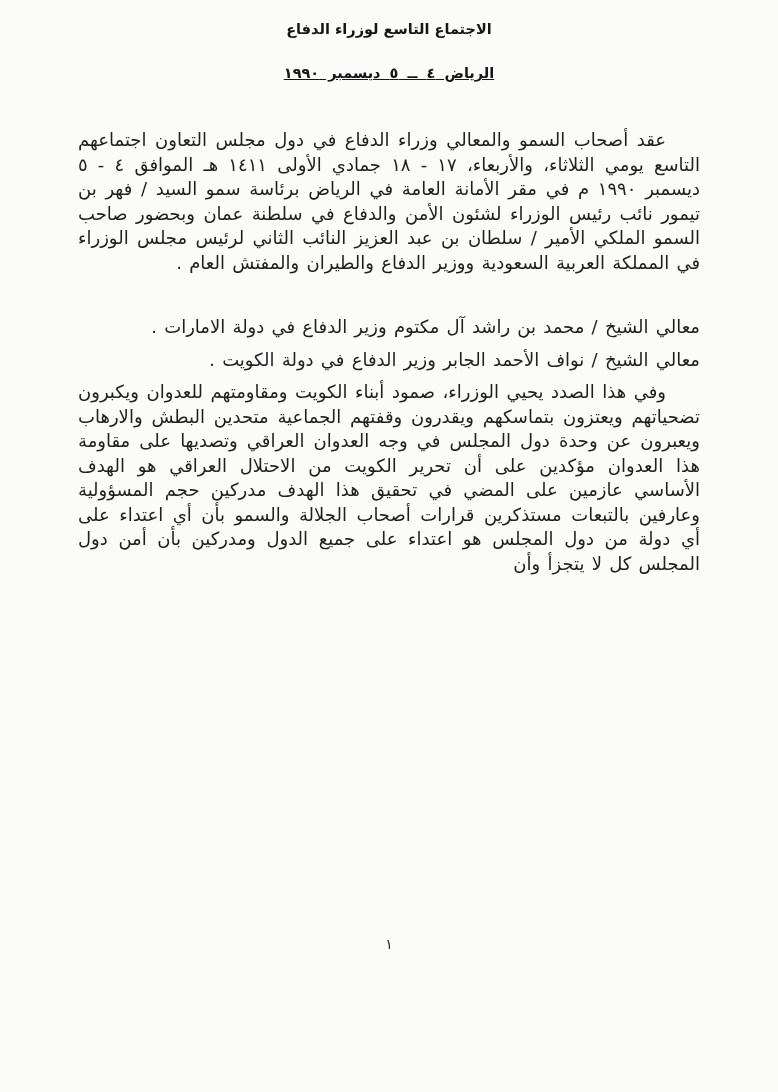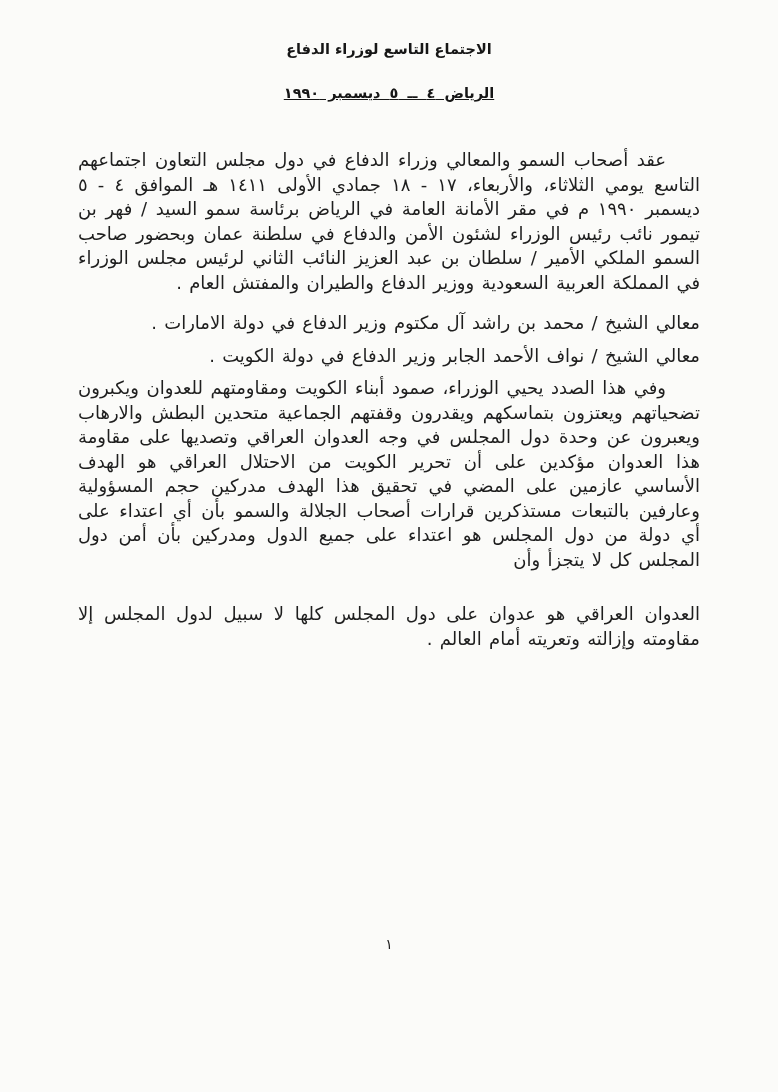--- a/index.html
+++ b/index.html
@@ -12,21 +12,21 @@
     background: #fbfbf9;
     font-family: "DejaVu Sans", sans-serif;
     color: #1e1e1e;
     direction: rtl;
     position: relative;
     overflow: hidden;
   }
   .page {
     position: absolute;
     inset: 0;
-    padding: 40px 78px 0 78px;
+    padding: 20px 78px 0 78px;
     box-sizing: border-box;
   }
   .title-line {
     text-align: center;
     font-weight: bold;
     font-size: 14.5px;
     line-height: 18px;
     margin: 0 0 26px 0;
     letter-spacing: 0.4px;
     color: #161616;
@@ -41,21 +41,21 @@
     line-height: 24.5px;
     text-align: justify;
     text-justify: inter-word;
     margin: 0 0 8px 0;
     word-spacing: 1.5px;
   }
   .indent {
     text-indent: 34px;
   }
   .gap-top {
-    margin-top: 16px;
+    margin-top: 40px;
   }
   .gap-top-lg {
     margin-top: 30px;
   }
   .page-number {
     position: absolute;
     top: 936px;
     left: 0;
     right: 0;
     text-align: center;
@@ -75,17 +75,16 @@
 
 
   <p class="para gap-top">معالي الشيخ / محمد بن راشد آل مكتوم وزير الدفاع في دولة الامارات .</p>
 
 
   <p class="para">معالي الشيخ / نواف الأحمد الجابر وزير الدفاع في دولة الكويت .</p>
 
 
   <p class="para indent">وفي هذا الصدد يحيي الوزراء، صمود أبناء الكويت ومقاومتهم للعدوان ويكبرون تضحياتهم ويعتزون بتماسكهم ويقدرون وقفتهم الجماعية متحدين البطش والارهاب ويعبرون عن وحدة دول المجلس في وجه العدوان العراقي وتصديها على مقاومة هذا العدوان مؤكدين على أن تحرير الكويت من الاحتلال العراقي هو الهدف الأساسي عازمين على المضي في تحقيق هذا الهدف مدركين حجم المسؤولية وعارفين بالتبعات مستذكرين قرارات أصحاب الجلالة والسمو بأن أي اعتداء على أي دولة من دول المجلس هو اعتداء على جميع الدول ومدركين بأن أمن دول المجلس كل لا يتجزأ وأن</p>
 
-  <p class="para gap-top-lg">العدوان العراقي هو عدوان على دول المجلس كلها لا سبيل لدول المجلس إلا مقاومته وإزالته وتعريته أمام العالم .</p>
 
 </div>
 
 <div class="page-number">١</div>
 
 </body></html>

